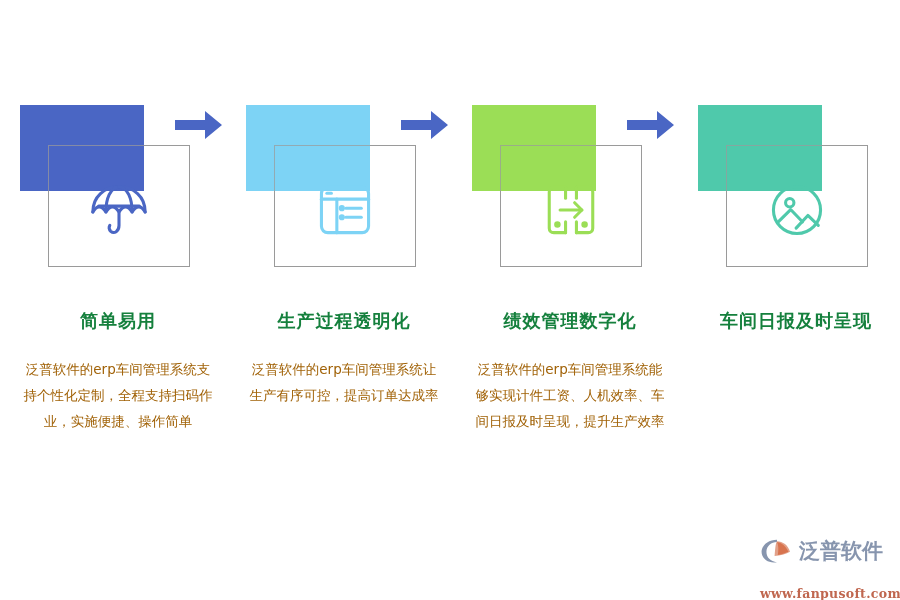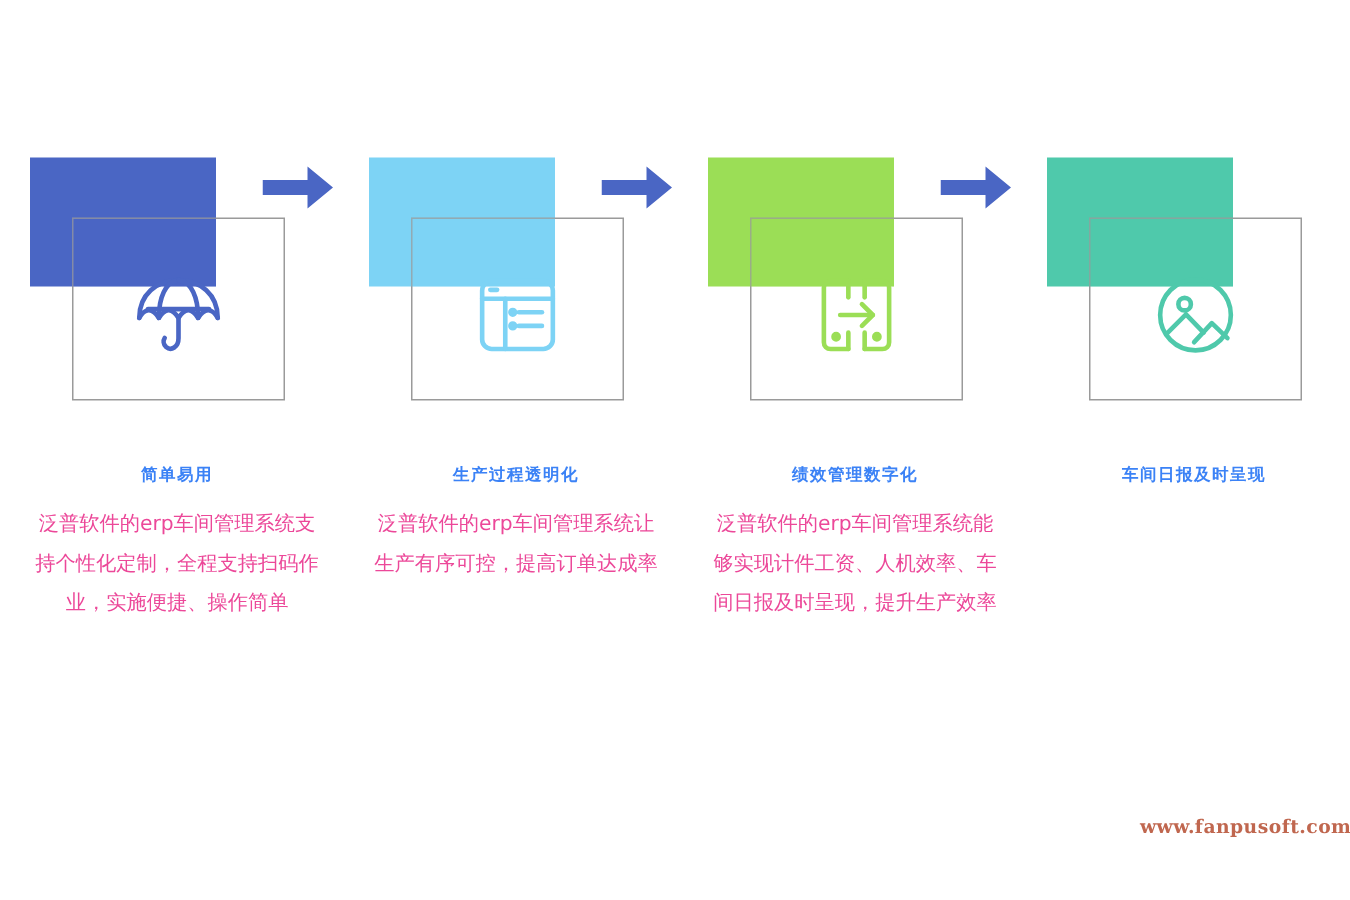--- a/index.html
+++ b/index.html
@@ -86,30 +86,30 @@
   .card-text {
     position: absolute;
     top: 205px;
     width: 206px;
     left: -5px;
     text-align: center;
   }
   .card-title {
     font-family: "DejaVu Serif", "Liberation Serif", serif;
     font-weight: bold;
-    font-size: 11px;
-    color: #3b82f6;
+    font-size: 18px;
+    color: #15803d;
     letter-spacing: 1px;
-    margin-bottom: 13px;
+    margin-bottom: 24px;
     line-height: 1.2;
   }
   .card-desc {
     font-family: "DejaVu Sans", "Liberation Sans", sans-serif;
     font-size: 13.5px;
-    color: #ec4899;
+    color: #a16207;
     line-height: 1.95;
     padding: 0 8px;
     word-break: break-all;
   }
 
   
   #logo {
     position: absolute;
     left: 760px;
     top: 538px;
@@ -130,21 +130,21 @@
     color: #8795ae;
     letter-spacing: 0px;
     line-height: 1;
   }
   .logo-url {
     font-family: "DejaVu Serif", "Liberation Serif", serif;
     font-weight: bold;
     font-size: 12.5px;
     color: #c0674f;
     letter-spacing: 0.3px;
-    margin-top: 5px;
+    margin-top: 22px;
     text-align: center;
     width: 128px;
   }
 </style>
 </head>
 <body style="background: rgb(255, 255, 255);">
 
 <div id="stage">
 
   <div class="arrow" style="left: 175px;">
@@ -248,16 +248,26 @@
           <path d="M31 52 L44 38 L55.5 49"></path>
         </svg>
       </div>
     </div>
     <div class="card-text">
       <div class="card-title">车间日报及时呈现</div>
     </div>
   </div>
 
   <div id="logo">
+    <div class="logo-row">
+      <div class="logo-mark">
+        <svg viewBox="0 0 40 32" width="34" height="26">
+          <path d="M20 2 C9 2 1 9 1 17 C1 24 7 30 16 30 L20 30 C12 29 7 24 7 17 C7 10 13 5 20 5 Z" fill="#8795ae"></path>
+          <path d="M20 4 C27 4 34 9 36 17 C30 20 24 22 17 22 C18 13 18 7 20 4 Z" fill="#e2a189"></path>
+          <path d="M20 5 C22 9 22 15 21 21 C25 20 30 19 34 17 C31 10 26 6 20 5 Z" fill="#d8744f"></path>
+        </svg>
+      </div>
+      <div class="logo-word" style="color: rgb(135, 149, 174);">泛普软件</div>
+    </div>
     <div class="logo-url" style="color: rgb(192, 103, 79);">www.fanpusoft.com</div>
   </div>
 
 </div>
 
 </body></html>

